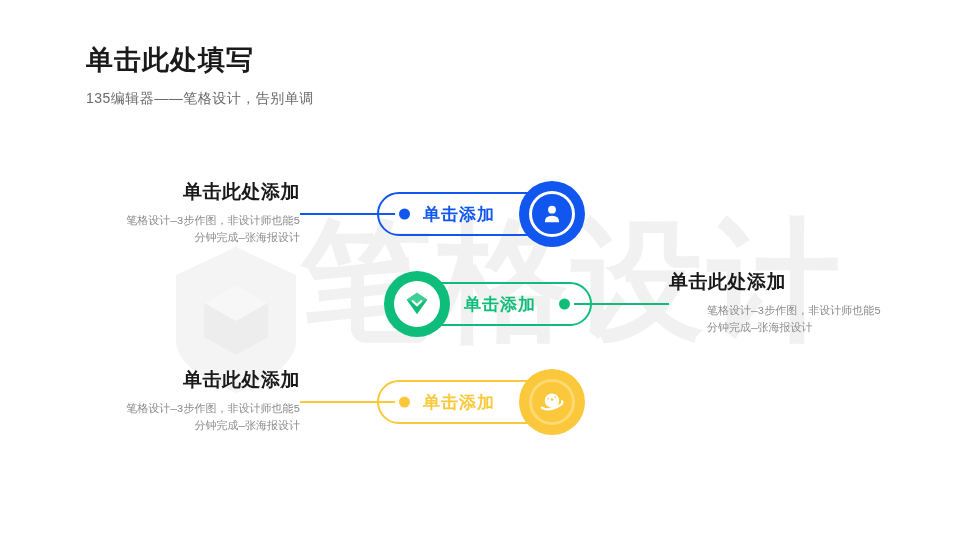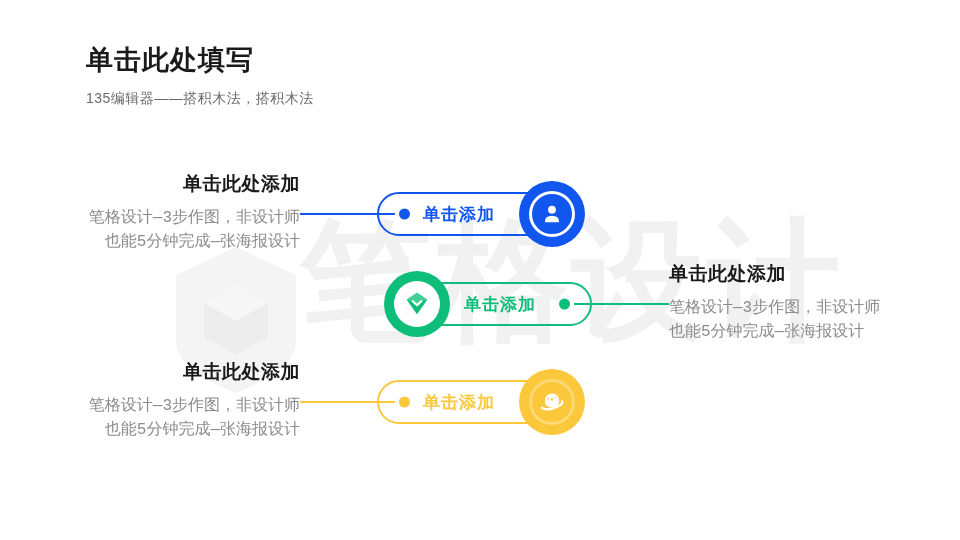--- a/index.html
+++ b/index.html
@@ -68,23 +68,24 @@
   .textblock.align-left  { text-align:left; }
   .tb-title {
     font-size:19px;
     font-weight:bold;
     color:#1a1a1a;
     letter-spacing:0.5px;
     line-height:1.2;
   }
   .tb-desc {
     margin-top:9px;
-    font-size:16px;
+    font-size:11px;
     color:#8c8c8c;
     line-height:1.5;
+    margin-left:38px;
   }
 
   
   .connector { height:2px; flex:none; }
   .conn-left  { width:95px; margin-right:-18px; }
   .conn-right { width:95px; margin-left:-18px; }
 
   
   .pill {
     position:relative;
@@ -151,21 +152,21 @@
   <svg class="wm-shield" viewBox="0 0 128 150">
     <path d="M64 2 L124 30 L124 96 Q124 124 64 148 Q4 124 4 96 L4 30 Z" fill="#f4f4f4"></path>
     <path d="M64 40 L96 58 L96 92 L64 110 L32 92 L32 58 Z" fill="#ededed"></path>
     <path d="M64 40 L96 58 L64 76 L32 58 Z" fill="#f7f7f7"></path>
   </svg>
   <div class="wm-text">笔格设计</div>
 </div>
 
 <div class="header">
   <div class="page-title">单击此处填写</div>
-  <div class="page-subtitle">135编辑器——搭积木法，搭积木法</div>
+  <div class="page-subtitle">135编辑器——笔格设计，告别单调</div>
 </div>
 
 <div class="row row-1">
   <div class="textblock align-right">
     <div class="tb-title">单击此处添加</div>
     <div class="tb-desc">笔格设计—3步作图，非设计师也能5分钟完成—张海报设计</div>
   </div>
   <div class="connector conn-left" style="background:#1156ee;"></div>
   <div class="pill dot-left" style="border-color:#1156ee;">
     <span class="pill-dot" style="background:#1156ee;"></span>

